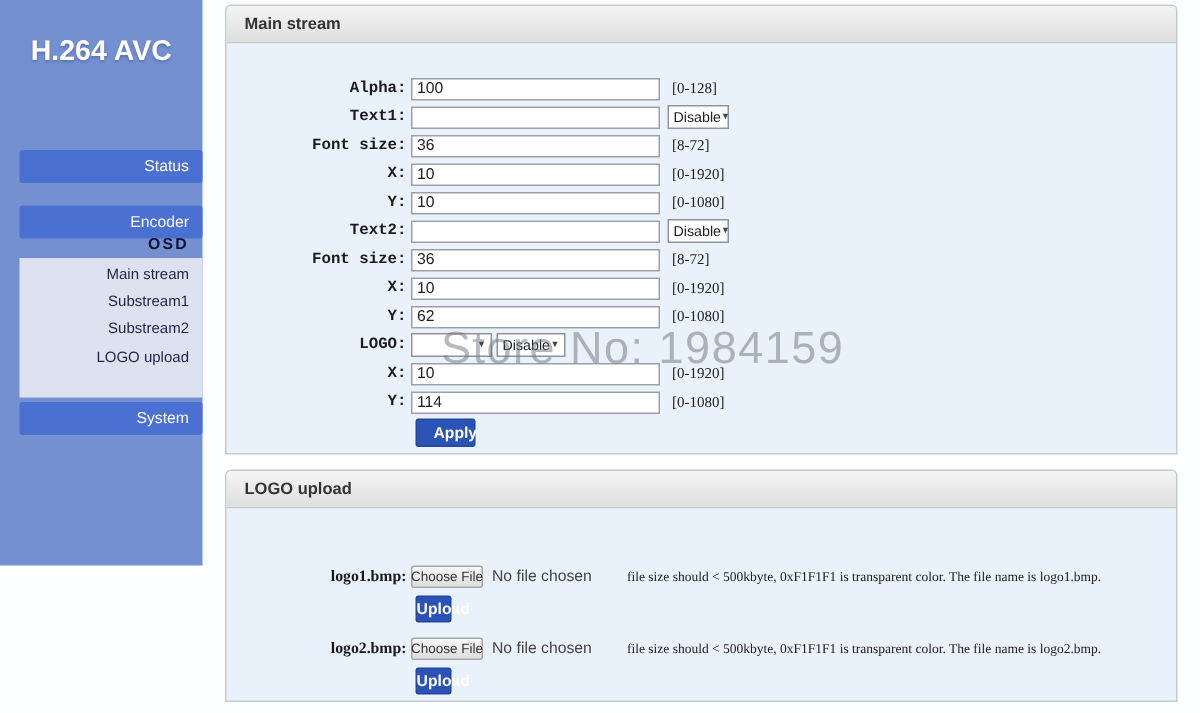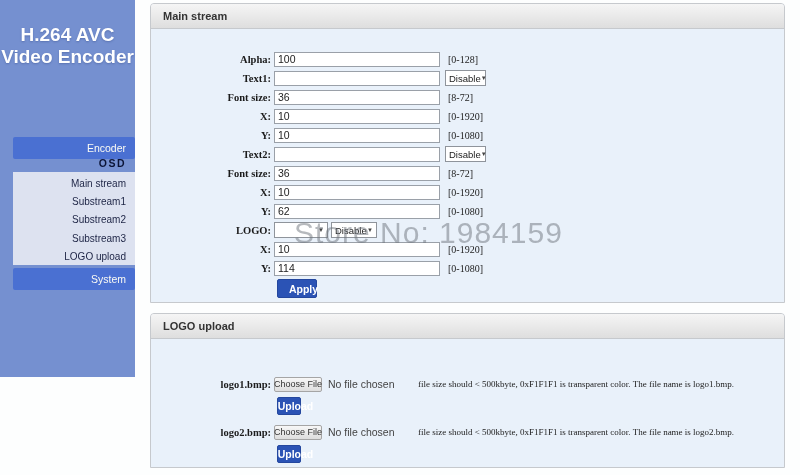--- a/index.html
+++ b/index.html
@@ -32,21 +32,21 @@
   .panel-logo { top:313px; height:155px; }
   .panel-header { height:25px; line-height:24px; background:linear-gradient(#f5f5f5,#dedede);
                   border-bottom:1px solid #c6c9cd; border-radius:3px 3px 0 0;
                   font-size:11px; font-weight:bold; color:#333; padding-left:12px; }
   .panel-body { position:relative; }
 
   
   .panel-main .panel-body { padding-top:22px; }
   .form-row { display:flex; align-items:center; height:16px; margin-bottom:3px; }
   .f-label { width:123px; text-align:right; padding-right:3px;
-             font-family:Liberation Serif, serif; font-weight:bold; font-size:10.5px; color:#1b1b1b; }
+             font-family:Liberation Mono, monospace; font-weight:bold; font-size:10.5px; color:#1b1b1b; }
   .f-input { width:166px; height:15px; border:1px solid #9aa0a8; background:#fff;
              font-family:"Liberation Sans", sans-serif; font-size:10.5px; color:#222; padding:0 3px; }
   .f-hint { margin-left:8px; font-family:"Liberation Serif", serif; font-size:10px; color:#222; }
   .f-select { margin-left:5px; width:41px; height:16px; border:1px solid #8f949b; background:#fff;
               display:flex; align-items:center; justify-content:space-between; padding:0 3px;
               font-size:9.5px; color:#222; cursor:pointer;text-align:right; }
   .f-select .arrow { font-size:6px; color:#444; }
   .f-select.sel-logo1 { margin-left:0; width:54px; }
   .f-select.sel-logo2 { margin-left:3px; width:46px; }
 
@@ -74,29 +74,28 @@
                color:rgba(110,116,124,0.5); white-space:nowrap; pointer-events:none; z-index:50; }
 </style>
 </head>
 <body>
 
 <div id="page">
 
   <div id="sidebar">
     <div class="sb-title">
       <div>H.264 AVC</div>
-      <div>Video Encoder</div>
     </div>
+    <div class="sb-btn status">Status</div>
     <div class="sb-btn encoder">Encoder</div>
     <div class="sb-osd">OSD</div>
     <div class="sb-sub">
       <div class="sb-sub-item">Main stream</div>
       <div class="sb-sub-item">Substream1</div>
       <div class="sb-sub-item">Substream2</div>
-      <div class="sb-sub-item">Substream3</div>
       <div class="sb-sub-item">LOGO upload</div>
     </div>
     <div class="sb-btn system">System</div>
   </div>
 
   <div id="main">
 
     <section class="panel panel-main">
       <div class="panel-header">Main stream</div>
       <div class="panel-body">

